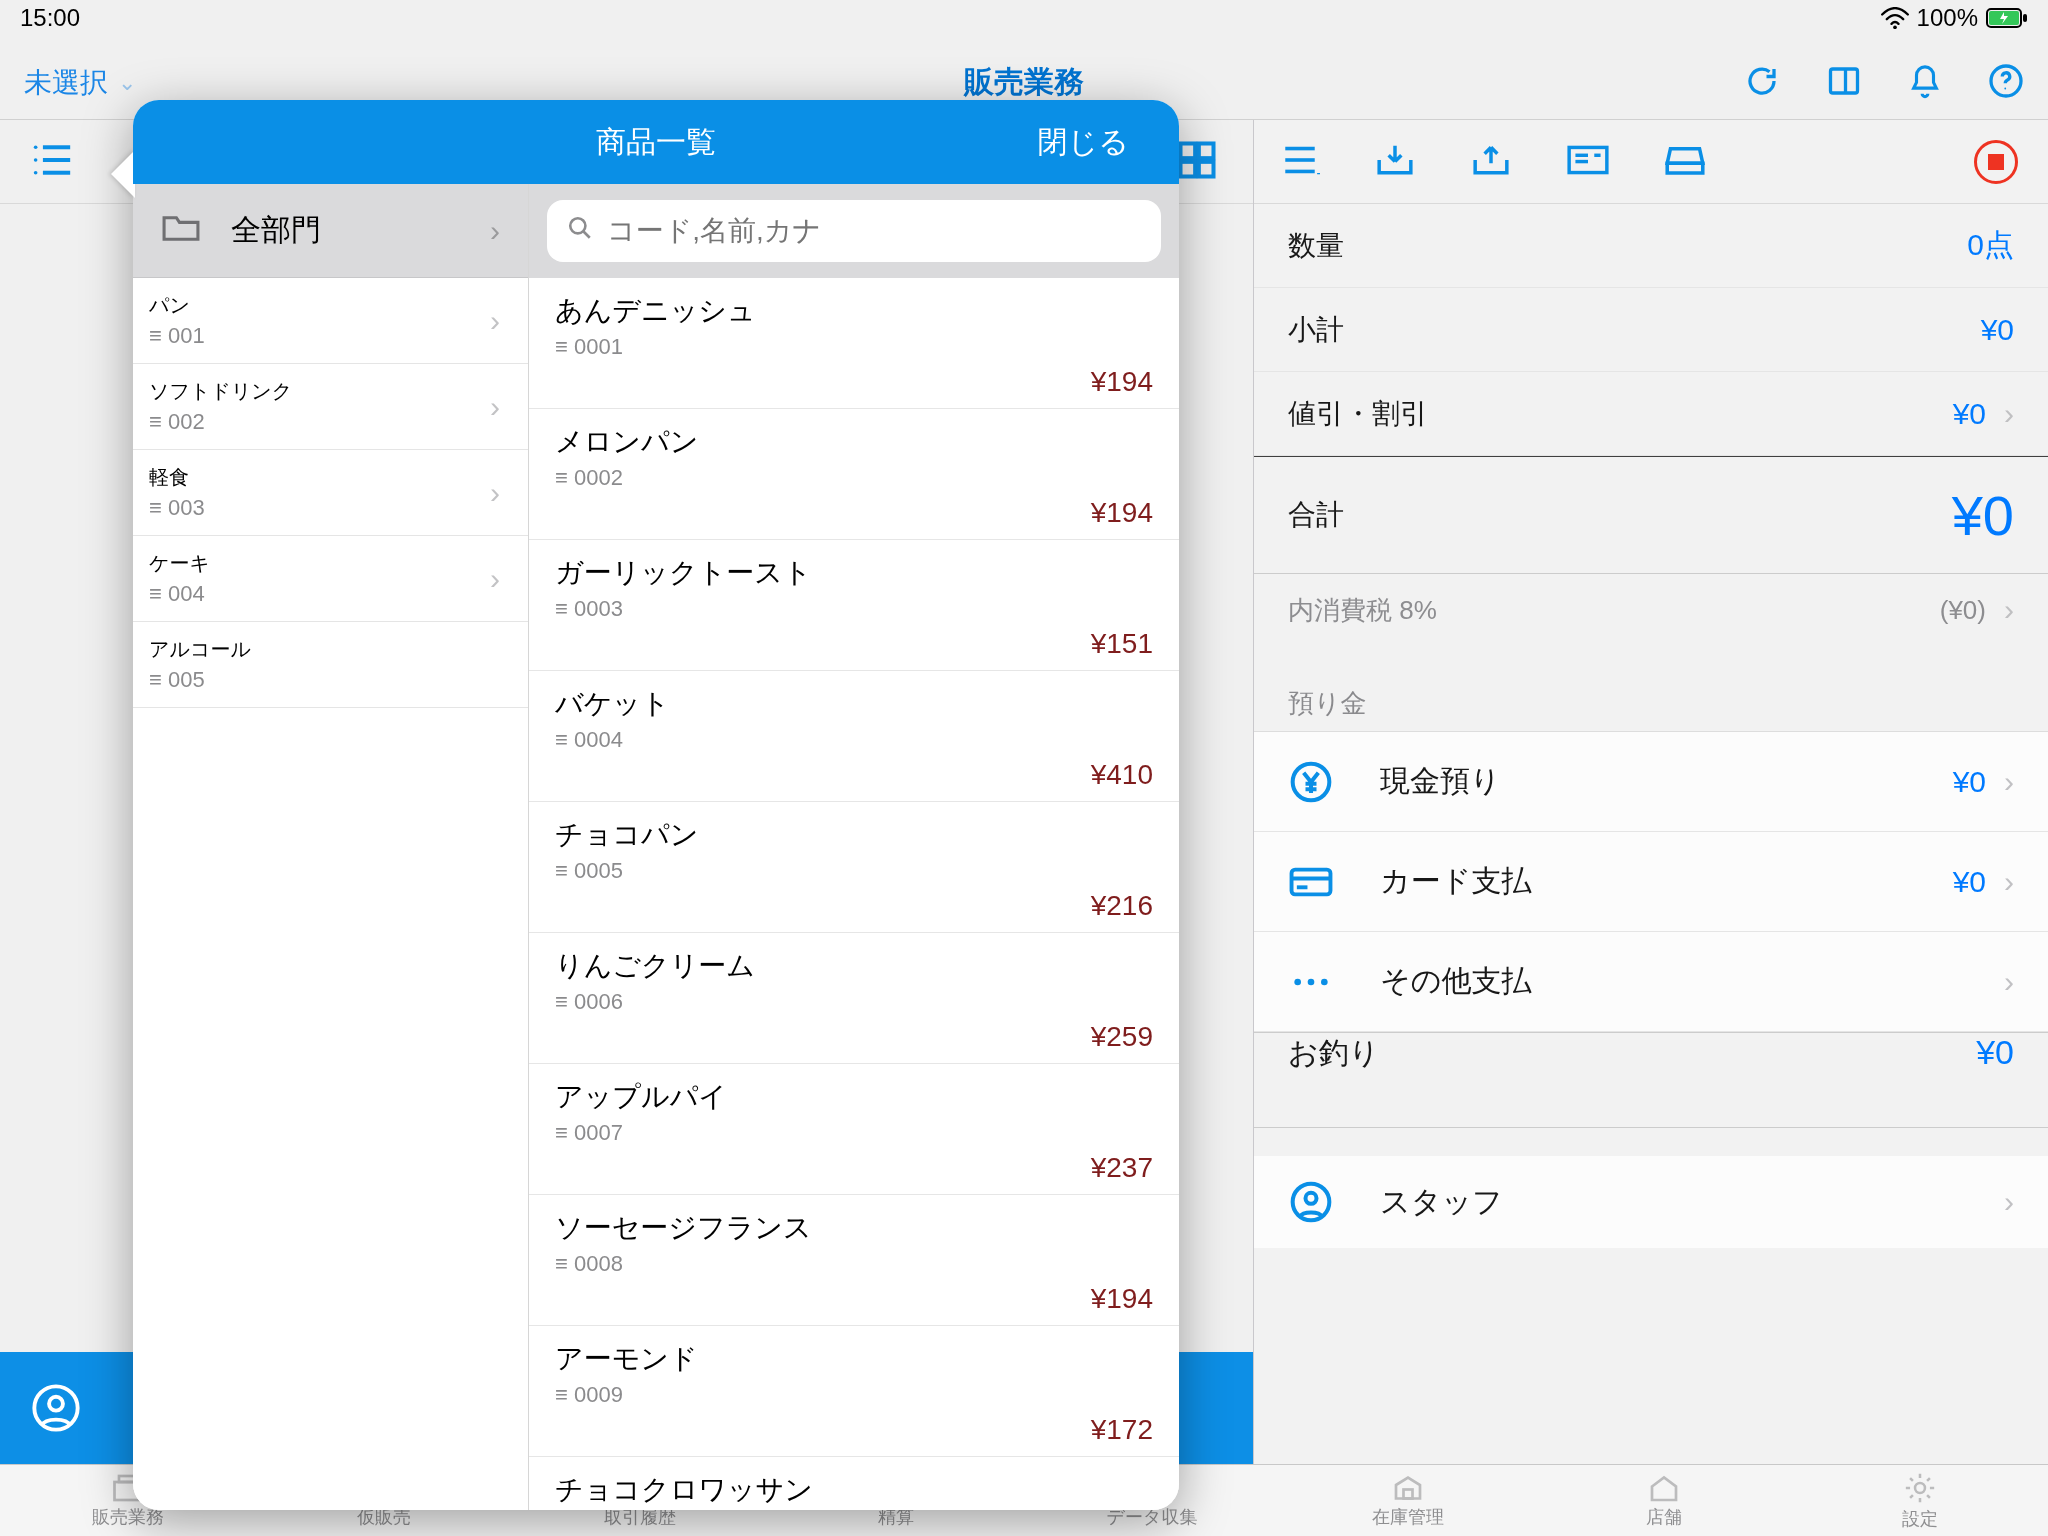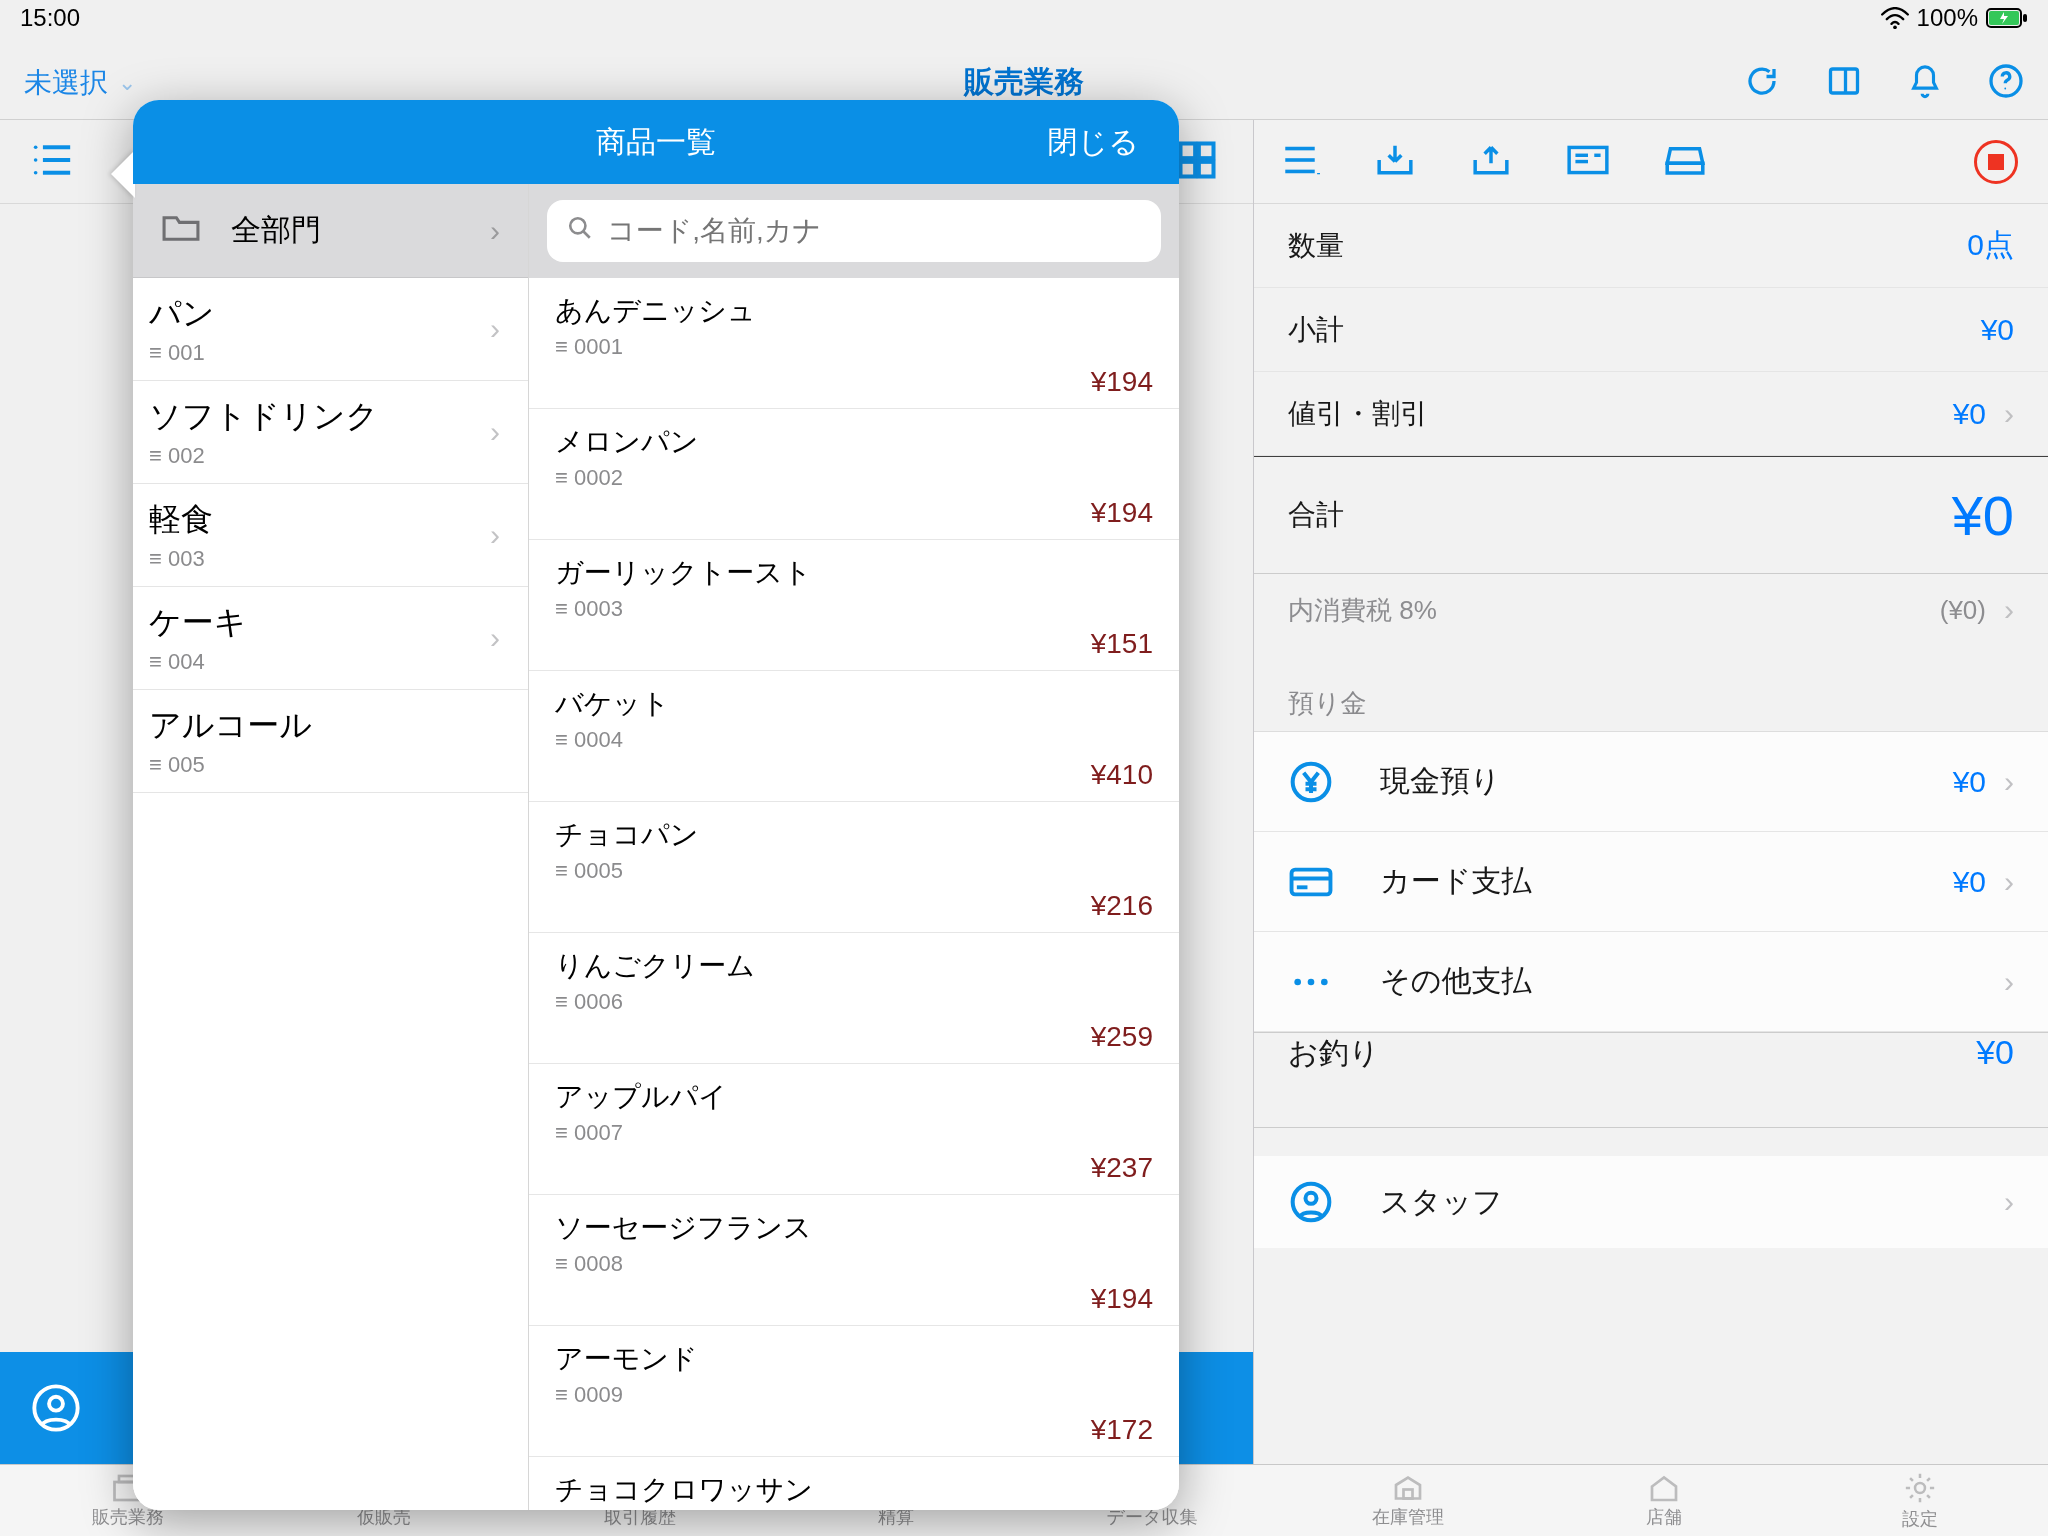--- a/index.html
+++ b/index.html
@@ -64,28 +64,28 @@
   
   .tabbar{position:absolute;left:0;right:0;bottom:0;height:72px;background:#f5f5f5;border-top:1px solid #c8c8c8;display:flex;}
   .tab{flex:1;display:flex;flex-direction:column;align-items:center;justify-content:center;font-size:18px;color:#8e8e90;gap:2px;}
   .tab svg{opacity:.55;}
 
   
   .popup-wrap{position:absolute;top:100px;left:133px;width:1046px;height:1410px;z-index:50;}
   .pointer{position:absolute;top:50px;left:-22px;width:0;height:0;border-top:24px solid transparent;border-bottom:24px solid transparent;border-right:24px solid #fff;filter:drop-shadow(-2px 0 2px rgba(0,0,0,.15));}
   .popup{width:100%;height:100%;border-radius:26px;overflow:hidden;box-shadow:0 12px 50px rgba(0,0,0,.35);background:#fff;display:flex;flex-direction:column;}
   .popup-header{height:84px;background:#0a8fe6;color:#fff;display:flex;align-items:center;justify-content:center;position:relative;font-size:30px;font-weight:500;}
-  .popup-header .close{position:absolute;right:40px;font-size:30px;font-weight:400;margin-left:24px;}
+  .popup-header .close{position:absolute;right:50px;font-size:30px;font-weight:400;margin-left:24px;}
   .popup-body{flex:1;display:flex;min-height:0;}
   .cat-col{width:396px;background:#fff;border-right:1px solid #d6d6d6;display:flex;flex-direction:column;}
   .cat-all{height:94px;background:#dadadc;display:flex;align-items:center;padding:0 28px;gap:30px;font-size:30px;border-bottom:1px solid #c7c7c9;}
   .cat-all .chev{margin-left:auto;color:#9b9b9d;font-size:30px;}
   .cat-item{padding:14px 28px 14px 16px;border-bottom:1px solid #e5e5e5;display:flex;align-items:center;}
   .cat-item .txt{display:flex;flex-direction:column;gap:4px;}
-  .cat-item .name{font-size:32px;}
+  .cat-item .name{font-size:20px;}
   .cat-item .code{font-size:22px;color:#8b8b8d;}
   .cat-item .chev{margin-left:auto;color:#c3c3c5;font-size:30px;}
   .prod-col{flex:1;display:flex;flex-direction:column;background:#f0f0f0;}
   .search-wrap{height:94px;background:#dadadc;display:flex;align-items:center;padding:0 18px;}
   .search{flex:1;height:62px;background:#fff;border-radius:16px;display:flex;align-items:center;padding:0 20px;gap:14px;color:#8c8c8e;font-size:28px;}
   .search input{border:none;outline:none;flex:1;font-size:28px;background:transparent;}
   .prod-list{flex:1;overflow:hidden;background:#fff;}
   .prod{padding:14px 26px 10px;border-bottom:1px solid #e6e6e6;}
   .prod .name{font-size:28px;}
   .prod .code{font-size:22px;color:#8b8b8d;margin-top:4px;}

